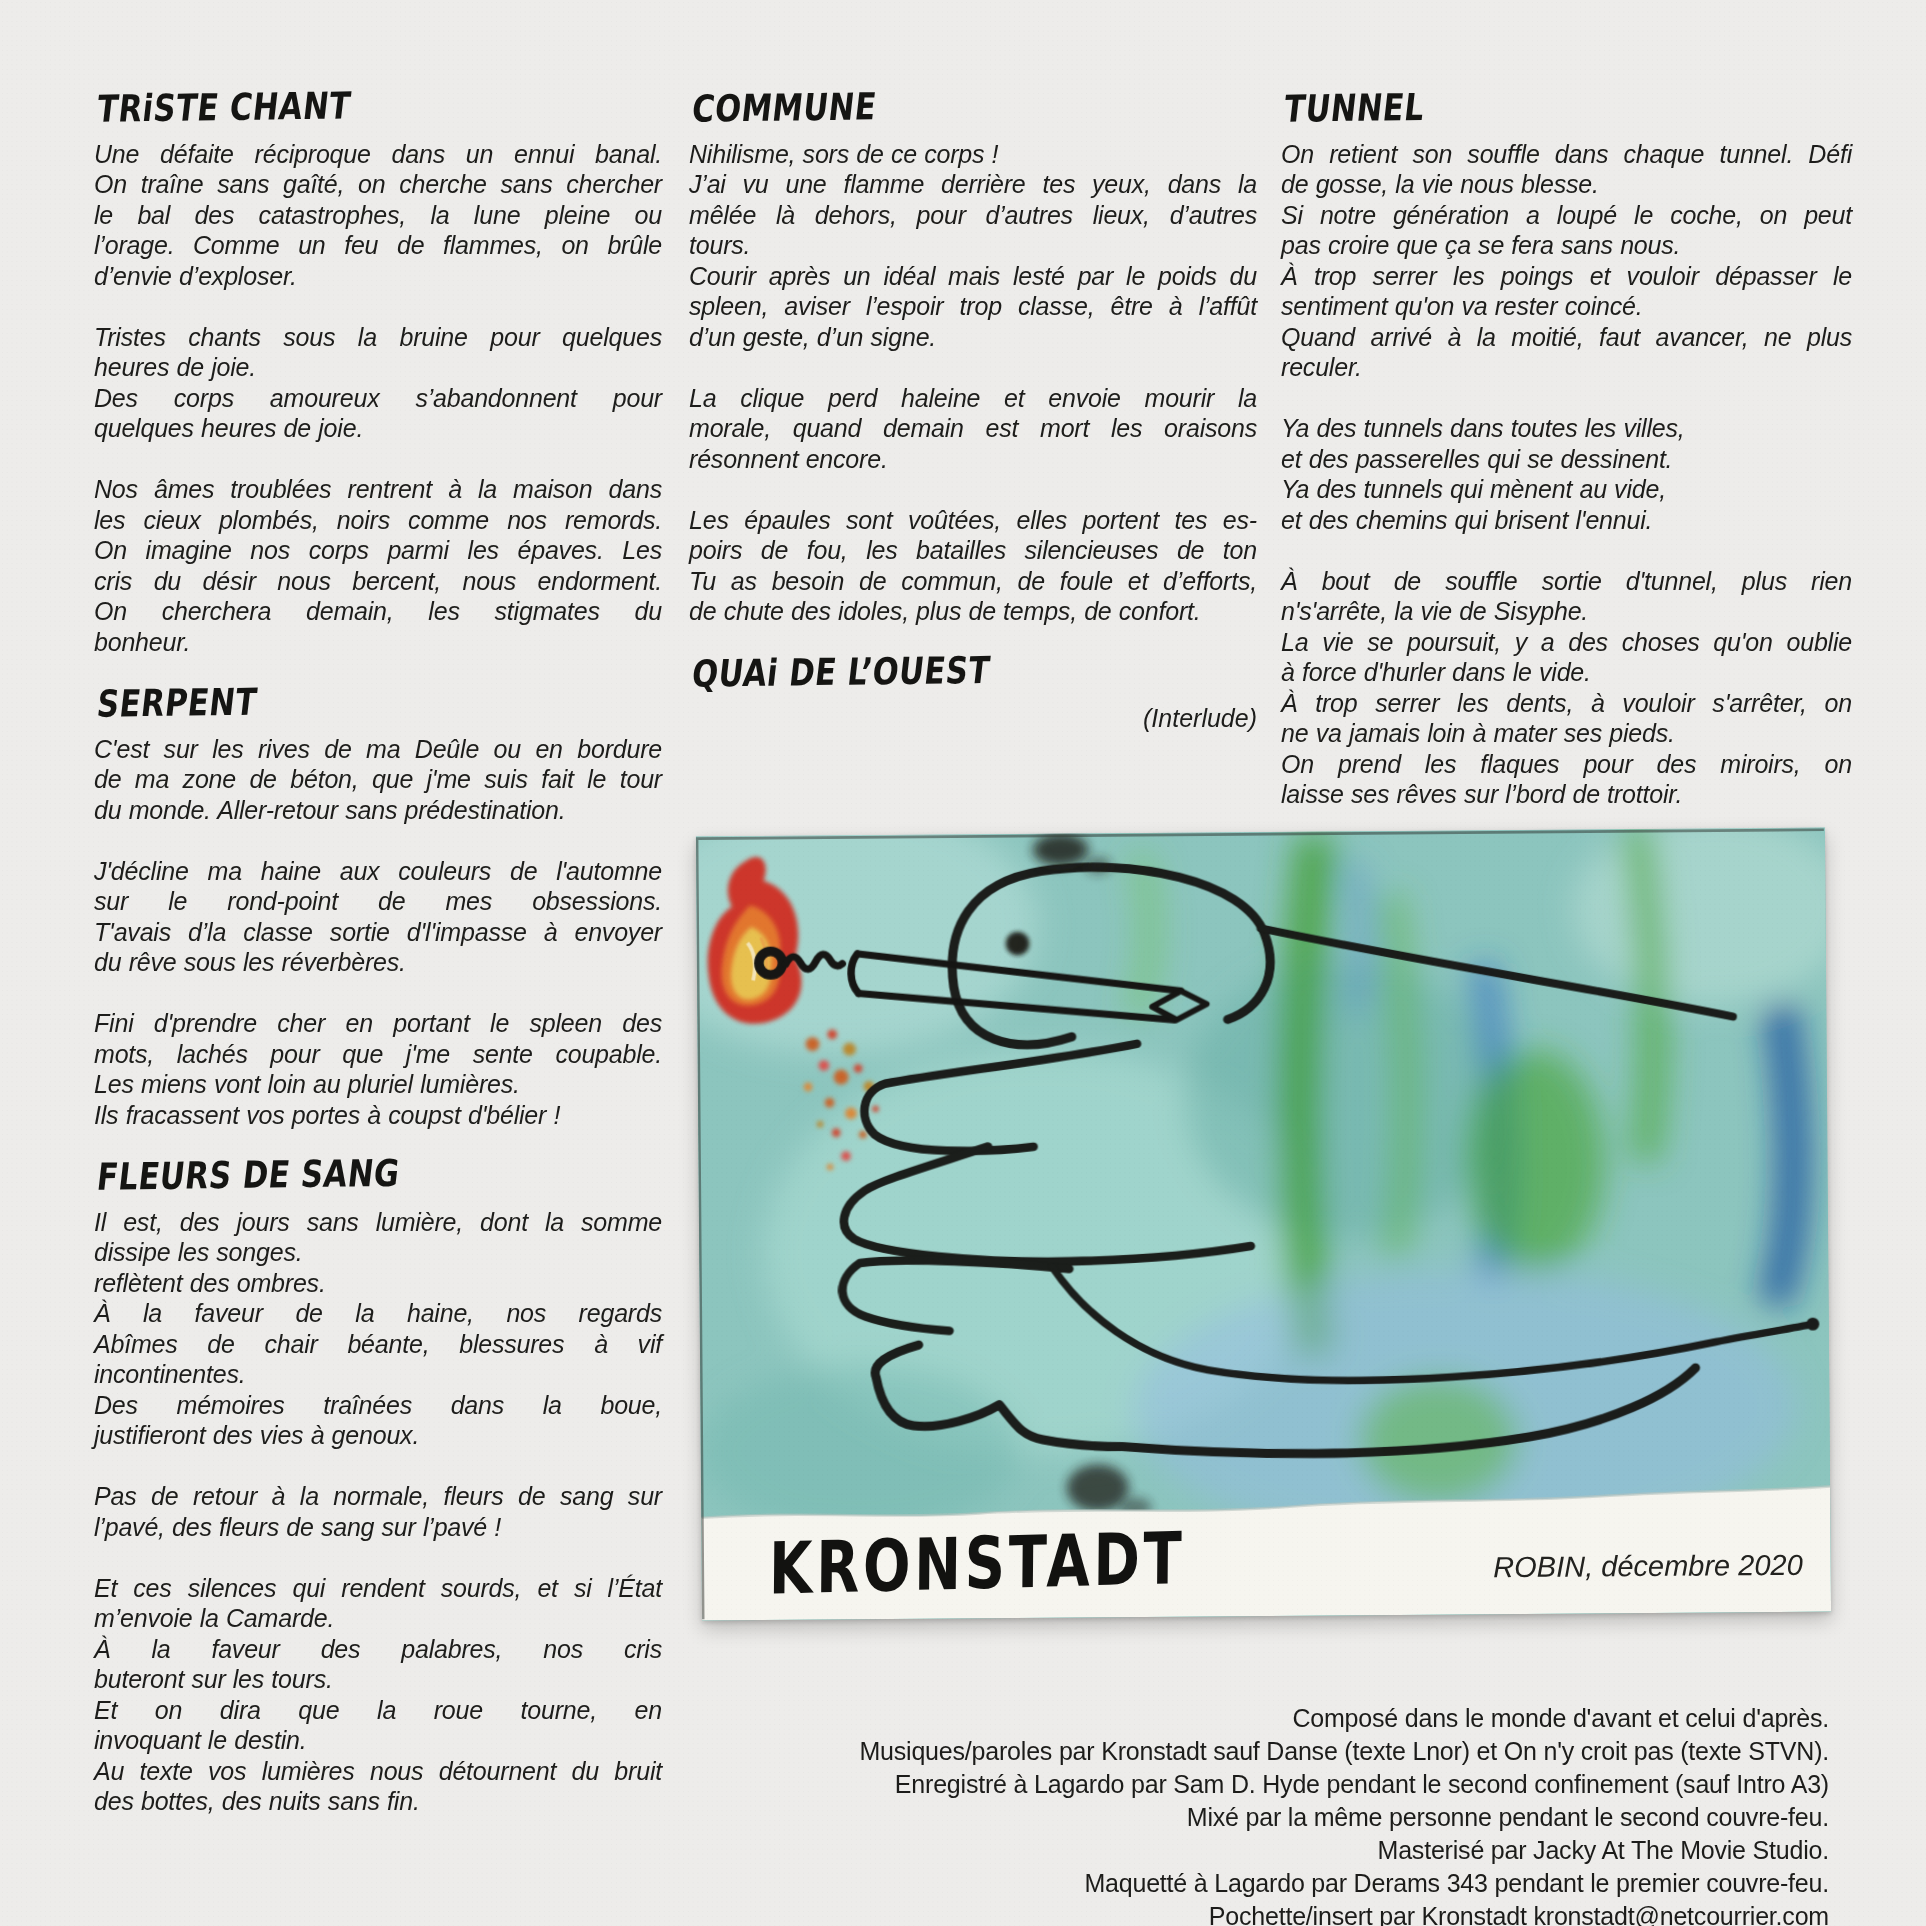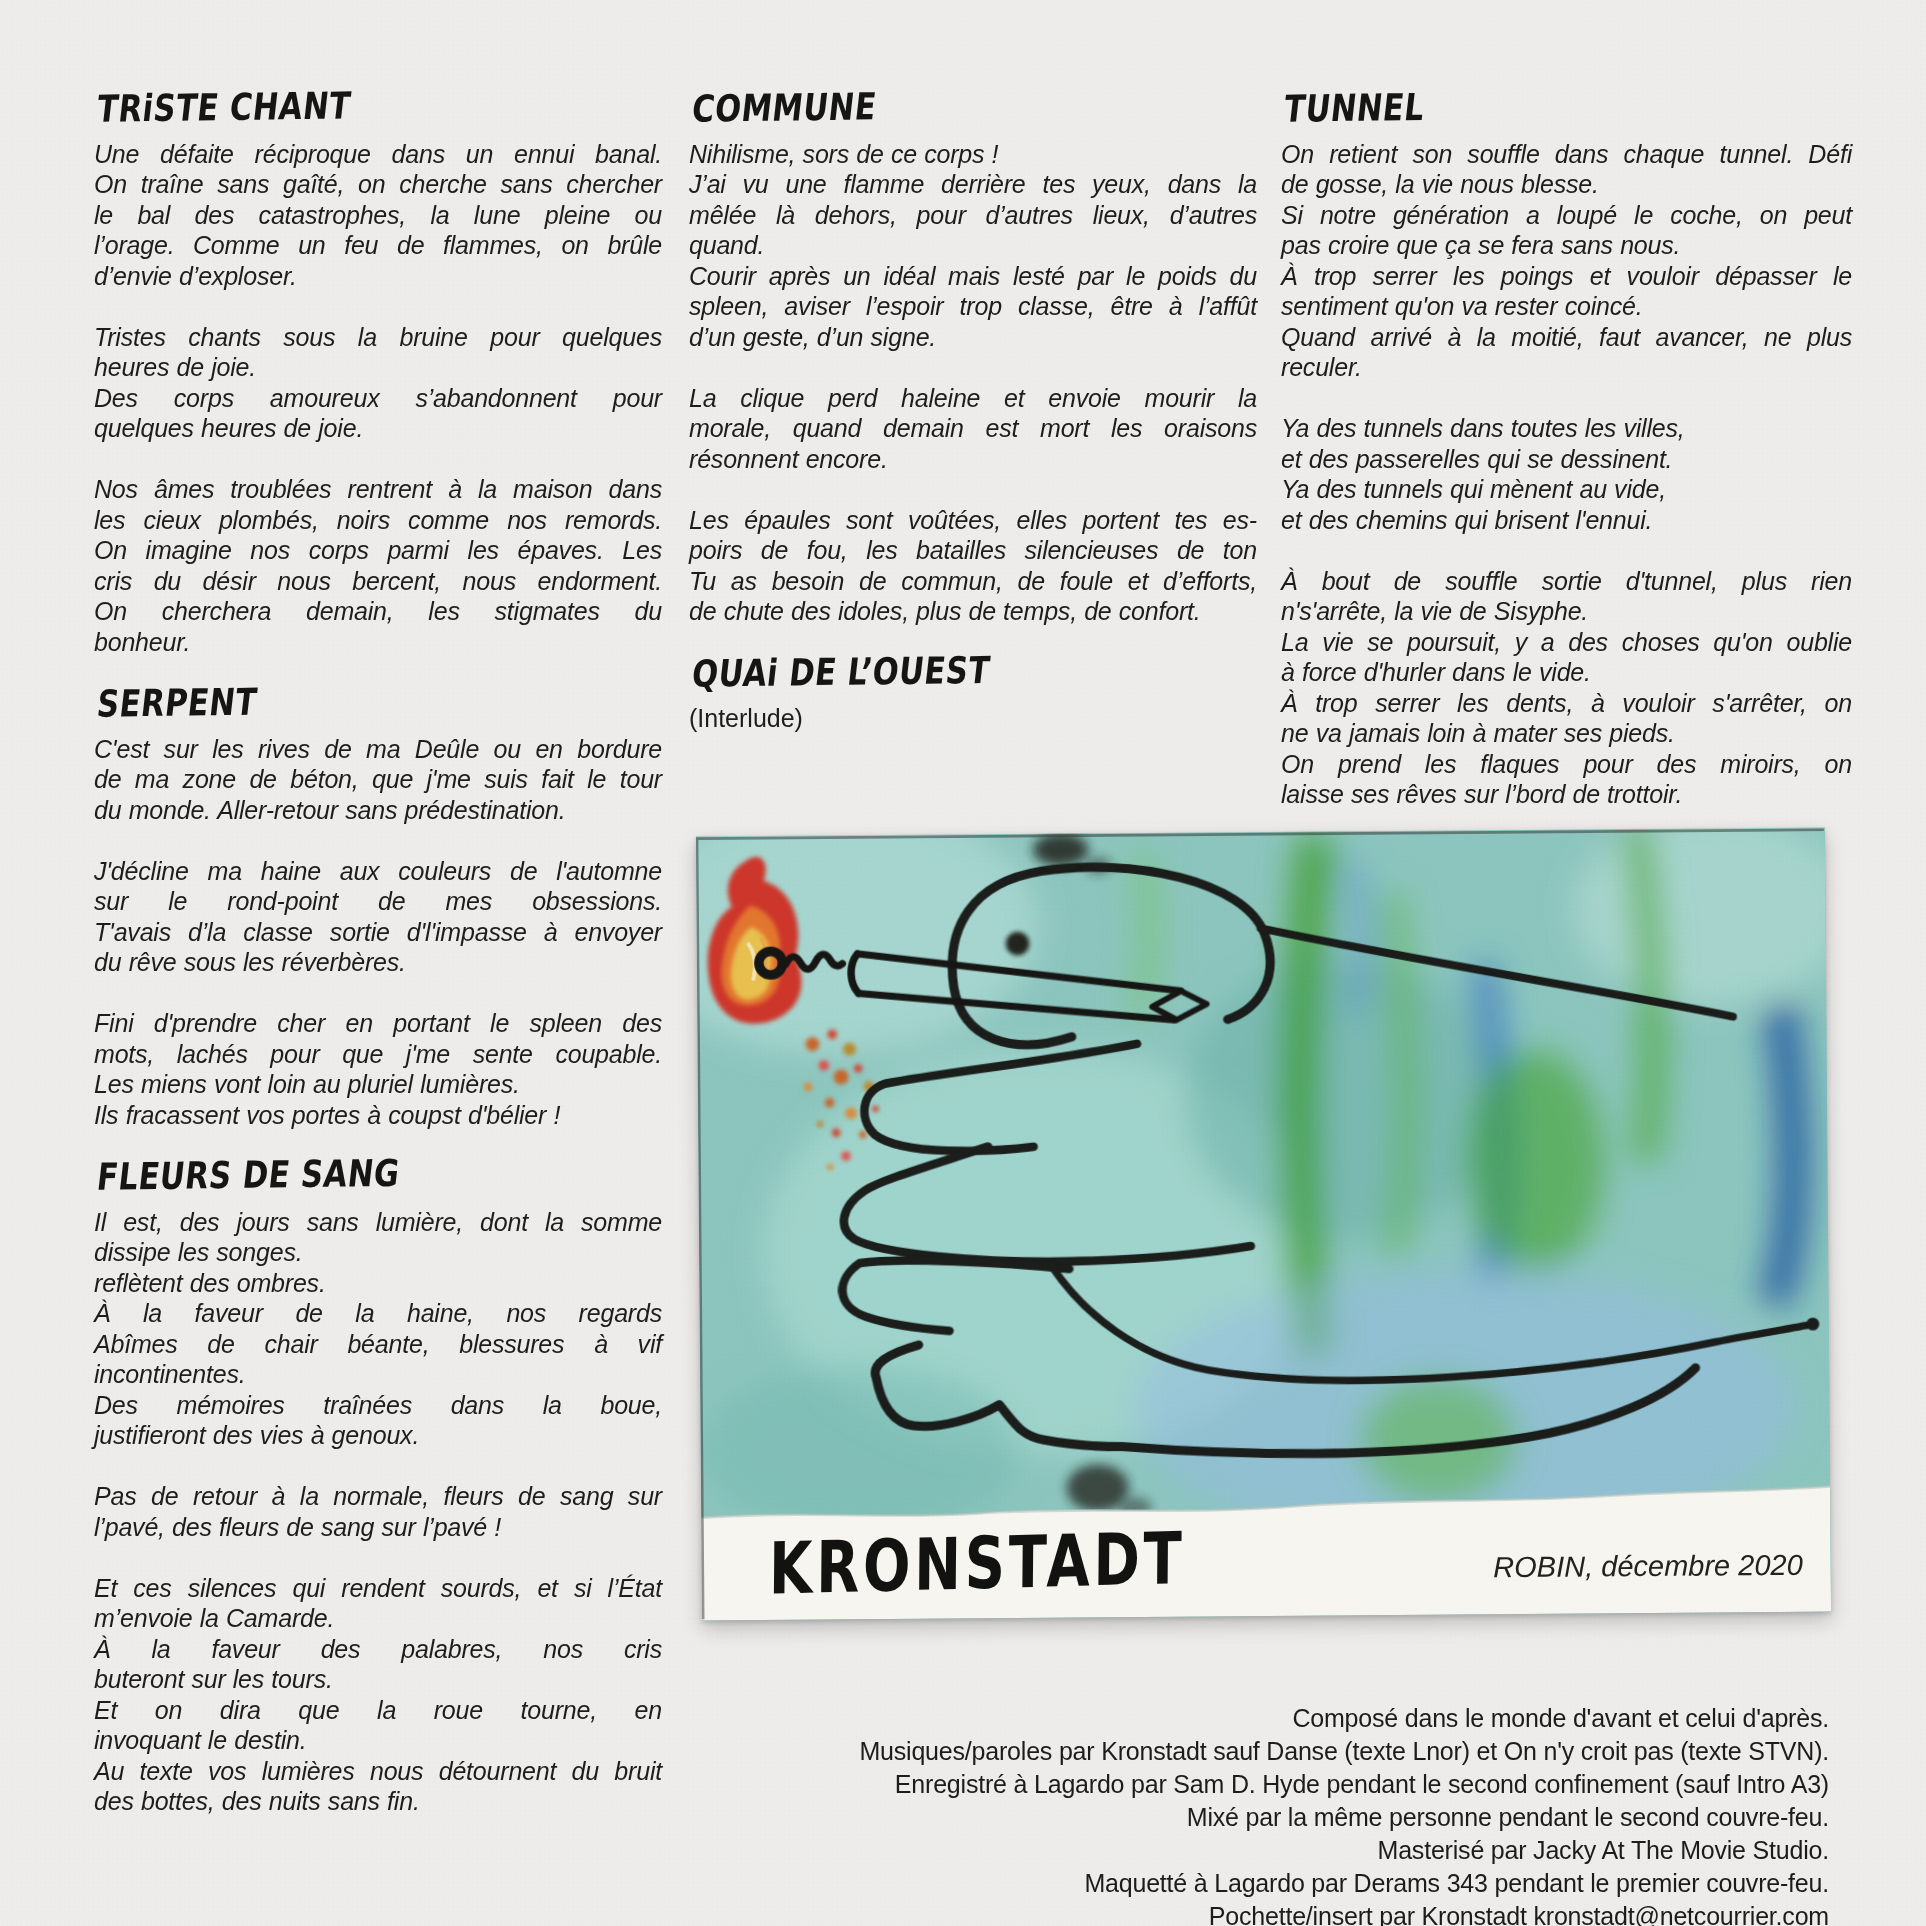--- a/index.html
+++ b/index.html
@@ -37,21 +37,21 @@
   }
   .stanza + .stanza{margin-top:30.5px;}
   .line{
     font-style:italic;
     font-size:25px;line-height:30.5px;
     letter-spacing:-0.2px;word-spacing:0.5px;
     white-space:normal;
   }
   .line.j{text-align:justify;text-align-last:justify;}
   .stanza.bold .line{font-weight:normal;}
-  .subtitle-line{font-size:25px;line-height:30.5px;}
+  .subtitle-line{font-style:italic;font-size:25px;line-height:30.5px;text-align:right;}
 
   
   #artwork{
     position:absolute;left:699px;top:832px;width:1129px;height:784px;
     transform:rotate(-0.45deg);transform-origin:center center;
     box-shadow:0 8.6px 20.3px rgba(0,0,0,.20), 0 2.1px 5.3px rgba(0,0,0,.16);
     background:#8cc5be;
     z-index:5;
   }
   #artwork svg{display:block;width:100%;height:100%;}
@@ -135,21 +135,21 @@
         <div class="line">invoquant le destin.</div>
         <div class="line j">Au texte vos lumières nous détournent du bruit</div>
         <div class="line">des bottes, des nuits sans fin.</div>
       </div></div>
   </div>
 <div class="col" id="col2">
     <div class="section"><div class="section-title">COMMUNE</div><div class="stanza">
         <div class="line">Nihilisme, sors de ce corps !</div>
         <div class="line j">J’ai vu une flamme derrière tes yeux, dans la</div>
         <div class="line j">mêlée là dehors, pour d’autres lieux, d’autres</div>
-        <div class="line">quand.</div>
+        <div class="line">tours.</div>
         <div class="line j">Courir après un idéal mais lesté par le poids du</div>
         <div class="line j">spleen, aviser l’espoir trop classe, être à l’affût</div>
         <div class="line">d’un geste, d’un signe.</div>
       </div><div class="stanza bold">
         <div class="line j">La clique perd haleine et envoie mourir la</div>
         <div class="line j">morale, quand demain est mort les oraisons</div>
         <div class="line">résonnent encore.</div>
       </div><div class="stanza">
         <div class="line j">Les épaules sont voûtées, elles portent tes es-</div>
         <div class="line j">poirs de fou, les batailles silencieuses de ton</div>

